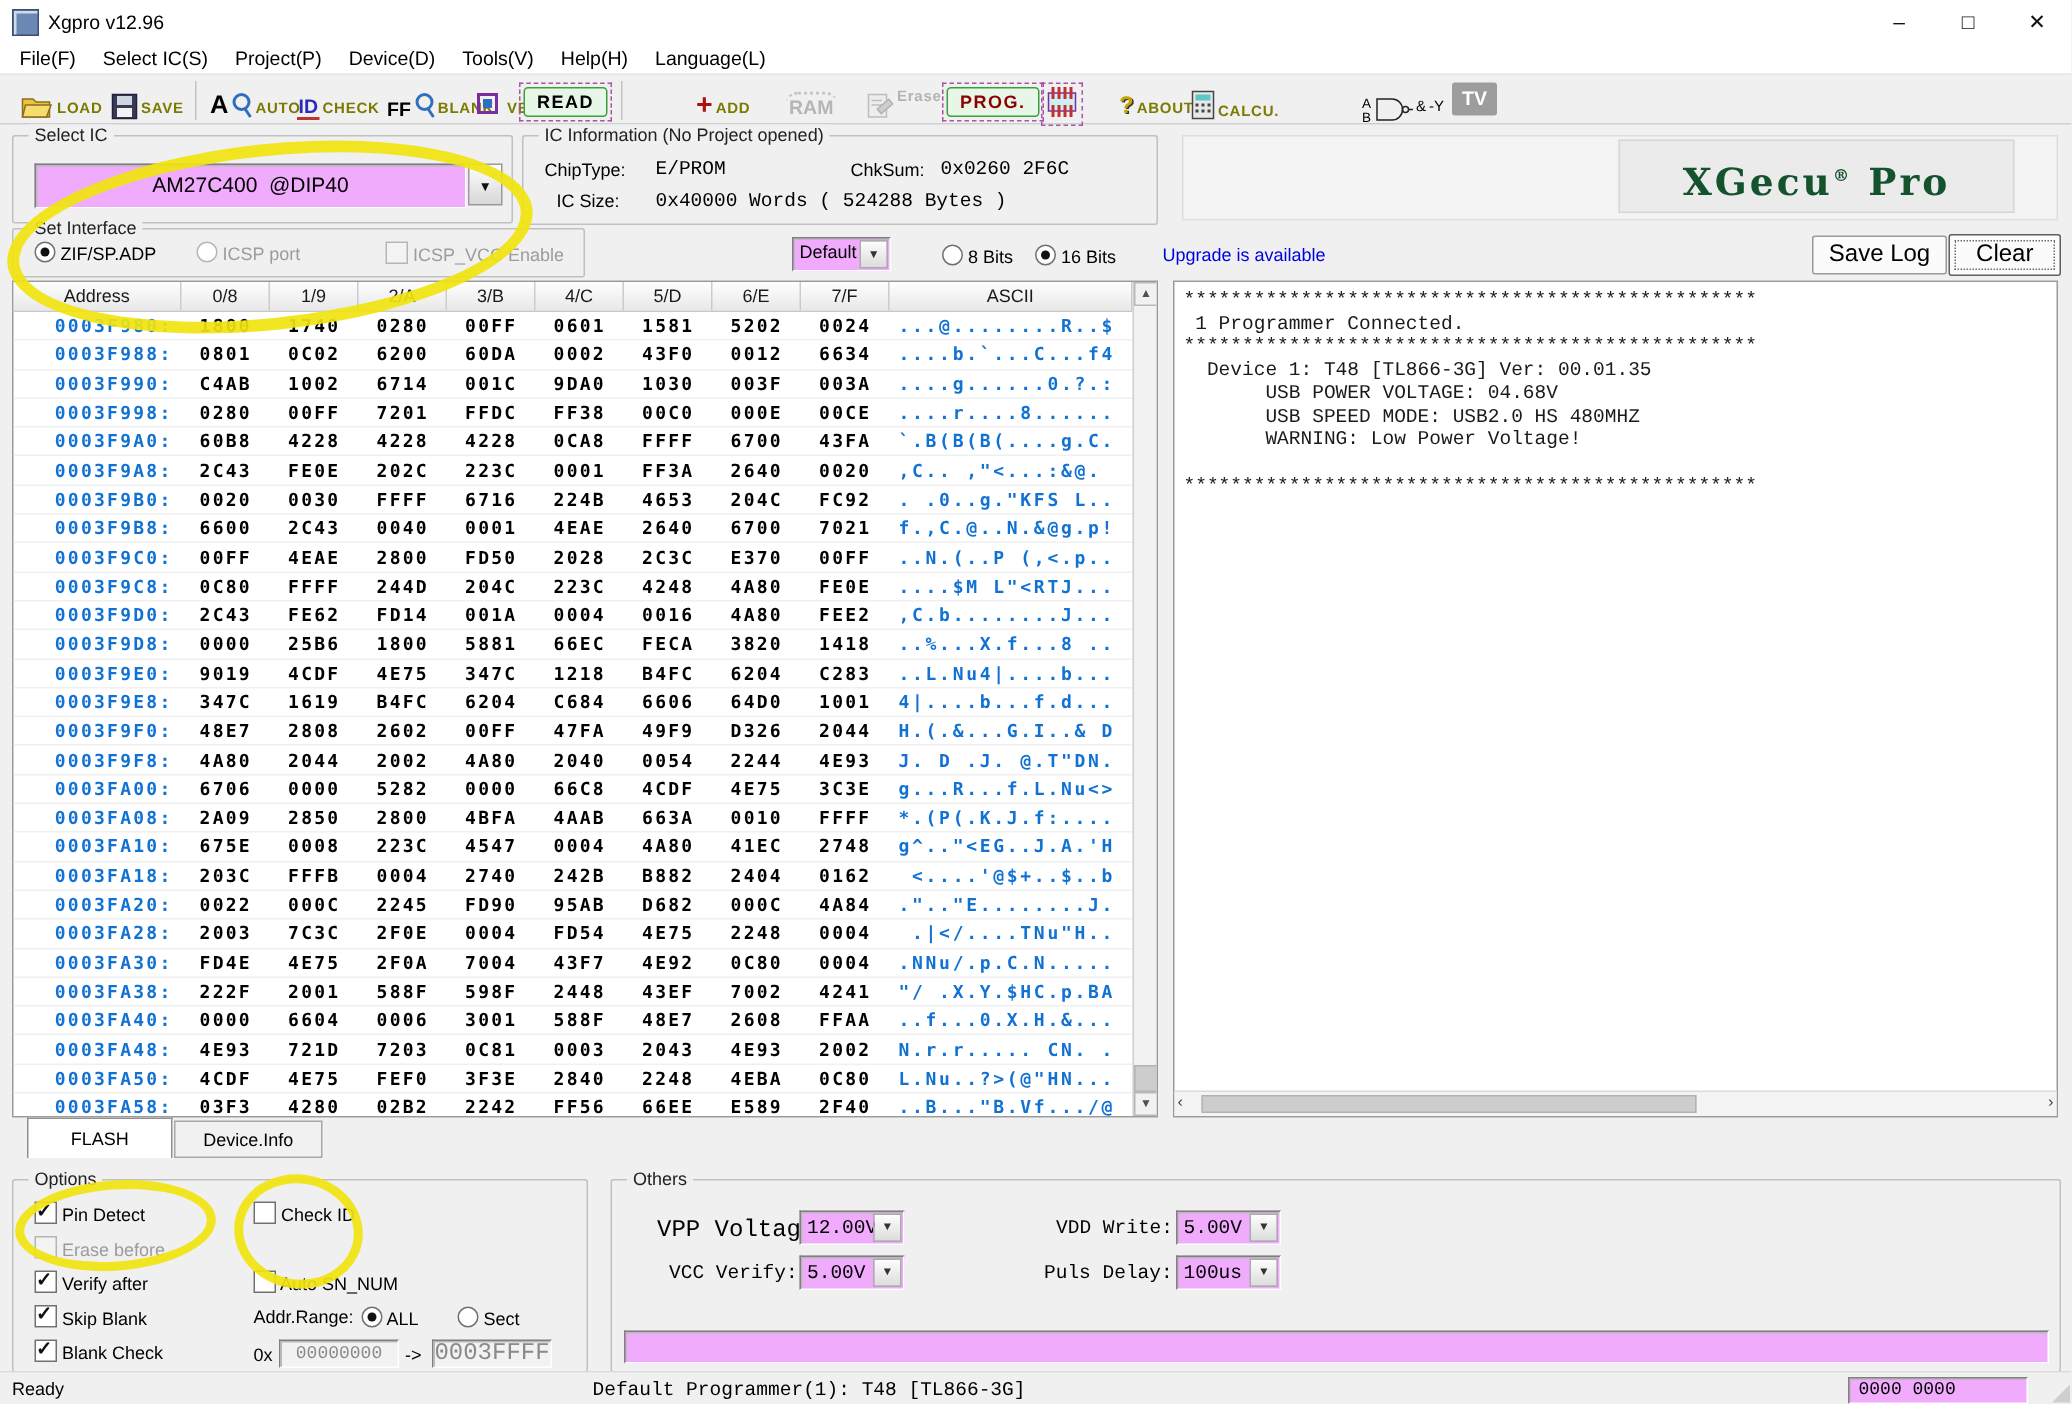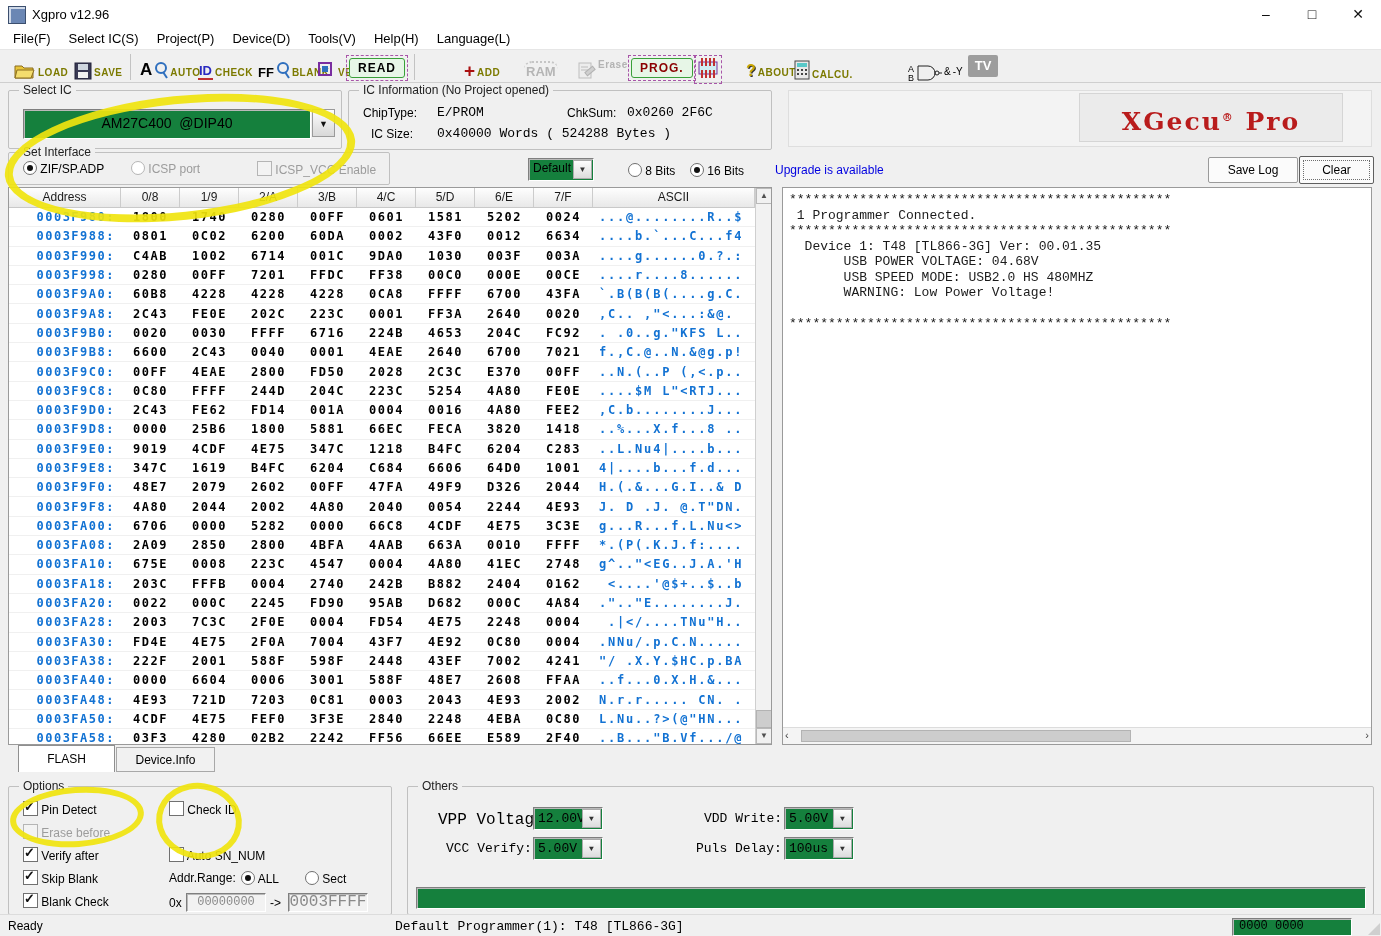--- a/index.html
+++ b/index.html
@@ -24,22 +24,22 @@
   .gb{border:1px solid #c0c0c0;border-radius:2px;}
   .gb .lbl{position:absolute;top:-8px;left:10px;background:#f0f0f0;padding:0 4px;font-size:12px;color:#222;}
   
   .cb{display:inline-block;width:13px;height:13px;background:#fff;border:1px solid #707070;vertical-align:-2px;position:relative;}
   .cb.checked::after{content:"✓";position:absolute;left:0px;top:-3px;font-size:13px;font-weight:bold;color:#111;}
   .cb.disabled{border-color:#b5b5b5;background:#f3f3f3;}
   .radio{display:inline-block;width:12px;height:12px;border:1px solid #707070;border-radius:50%;background:#fff;vertical-align:-2px;position:relative;}
   .radio.sel::after{content:"";position:absolute;left:3px;top:3px;width:6px;height:6px;border-radius:50%;background:#111;}
   .radio.disabled{border-color:#b5b5b5;}
   .dlabel{color:#9c9c9c;}
-  .btn{background:#fbfbfb;border:1px solid #9a9a9a;border-radius:2px;text-align:center;font-size:12px;}
-  .sunken{background:#15803d;border:1px solid;border-color:#7f7f7f #ffffff #ffffff #7f7f7f;box-shadow:inset 1px 1px 0 #b9b9b9;}
+  .btn{background:#fbfbfb;border:1px solid #9a9a9a;border-radius:2px;text-align:center;font-size:16px;}
+  .sunken{background:#f0abfc;border:1px solid;border-color:#7f7f7f #ffffff #ffffff #7f7f7f;box-shadow:inset 1px 1px 0 #b9b9b9;}
   .combo-arrow{position:absolute;right:1px;top:1px;bottom:1px;width:17px;background:linear-gradient(#fdfdfd,#dcdcdc);border:1px solid #ababab;text-align:center;color:#333;font-size:8px;line-height:17px;}
   .mono{font-family:"Liberation Mono",monospace;}
   
   .hexwrap{left:8px;top:187px;width:764px;height:558px;background:#fff;border:1px solid #9a9a9a;box-sizing:border-box;overflow:hidden;}
   .hexhead{display:flex;height:19px;background:linear-gradient(#fefefe,#e8e8e8);border-bottom:1px solid #c9c9c9;}
   .hexhead .hc{border-right:1px solid #cccccc;box-sizing:border-box;text-align:center;font-size:12px;line-height:18px;color:#1a1a1a;}
   .hexrow{display:flex;height:18.3px;border-bottom:1px solid #f0f0f0;align-items:center;}
   .hexrow .c{box-sizing:border-box;font-family:"DejaVu Sans Mono",monospace;font-size:12px;font-weight:bold;letter-spacing:1.5px;white-space:pre;}
   .hexrow .addr{color:#1272d3;text-align:right;padding-right:6px;}
   .hexrow .val{color:#000;text-align:center;}
@@ -53,21 +53,21 @@
   .hsb{position:absolute;left:0;bottom:0;width:100%;height:17px;background:#f4f4f4;border-top:1px solid #dcdcdc;box-sizing:border-box;}
   
   .tab{position:absolute;box-sizing:border-box;text-align:center;font-size:12px;}
   .tab.active{background:#fff;border:1px solid #8f8f8f;border-bottom:none;z-index:3;}
   .tab.idle{background:#f1f1f1;border:1px solid #a8a8a8;}
   
   .hl{position:absolute;border:8px solid #f0e40e;border-radius:50%;opacity:.92;pointer-events:none;z-index:50;}
   
   .link{color:#0000e0;font-size:12px;}
   .statusbar{left:0;top:914px;width:1381px;height:22px;background:#f0f0f0;border-top:1px solid #dcdcdc;box-sizing:border-box;}
-  .logo{font-family:"DejaVu Serif",serif;font-weight:bold;font-size:25px;color:#b91c1c;letter-spacing:2px;}
+  .logo{font-family:"DejaVu Serif",serif;font-weight:bold;font-size:25px;color:#14532d;letter-spacing:2px;}
   .grip{position:absolute;right:1px;bottom:1px;width:0;height:0;border-left:12px solid transparent;border-bottom:12px solid #cfcfcf;}
 </style>
 </head>
 <body>
 
 <div class="abs titlebar">
   <div class="abs appicon"></div>
   <div class="abs apptitle">Xgpro v12.96</div>
   <div class="abs wc" style="right:92px;">–</div>
   <div class="abs wc" style="right:46px;">□</div>
@@ -366,21 +366,21 @@
           <div class="c val" style="width: 59px;">00FF</div>
           <div class="c ascii" style="width: 162px;">..N.(..P (,&lt;.p..</div>
         </div>
         <div class="hexrow">
           <div class="c addr" style="width: 112px;">0003F9C8:</div>
           <div class="c val" style="width: 59px;">0C80</div>
           <div class="c val" style="width: 59px;">FFFF</div>
           <div class="c val" style="width: 59px;">244D</div>
           <div class="c val" style="width: 59px;">204C</div>
           <div class="c val" style="width: 59px;">223C</div>
-          <div class="c val" style="width: 59px;">5254</div>
+          <div class="c val" style="width: 59px;">4248</div>
           <div class="c val" style="width: 59px;">4A80</div>
           <div class="c val" style="width: 59px;">FE0E</div>
           <div class="c ascii" style="width: 162px;">....$M L"&lt;RTJ...</div>
         </div>
         <div class="hexrow">
           <div class="c addr" style="width: 112px;">0003F9D0:</div>
           <div class="c val" style="width: 59px;">2C43</div>
           <div class="c val" style="width: 59px;">FE62</div>
           <div class="c val" style="width: 59px;">FD14</div>
           <div class="c val" style="width: 59px;">001A</div>
@@ -422,21 +422,21 @@
           <div class="c val" style="width: 59px;">6204</div>
           <div class="c val" style="width: 59px;">C684</div>
           <div class="c val" style="width: 59px;">6606</div>
           <div class="c val" style="width: 59px;">64D0</div>
           <div class="c val" style="width: 59px;">1001</div>
           <div class="c ascii" style="width: 162px;">4|....b...f.d...</div>
         </div>
         <div class="hexrow">
           <div class="c addr" style="width: 112px;">0003F9F0:</div>
           <div class="c val" style="width: 59px;">48E7</div>
-          <div class="c val" style="width: 59px;">2079</div>
+          <div class="c val" style="width: 59px;">2808</div>
           <div class="c val" style="width: 59px;">2602</div>
           <div class="c val" style="width: 59px;">00FF</div>
           <div class="c val" style="width: 59px;">47FA</div>
           <div class="c val" style="width: 59px;">49F9</div>
           <div class="c val" style="width: 59px;">D326</div>
           <div class="c val" style="width: 59px;">2044</div>
           <div class="c ascii" style="width: 162px;">H.(.&amp;...G.I..&amp; D</div>
         </div>
         <div class="hexrow">
           <div class="c addr" style="width: 112px;">0003F9F8:</div>

